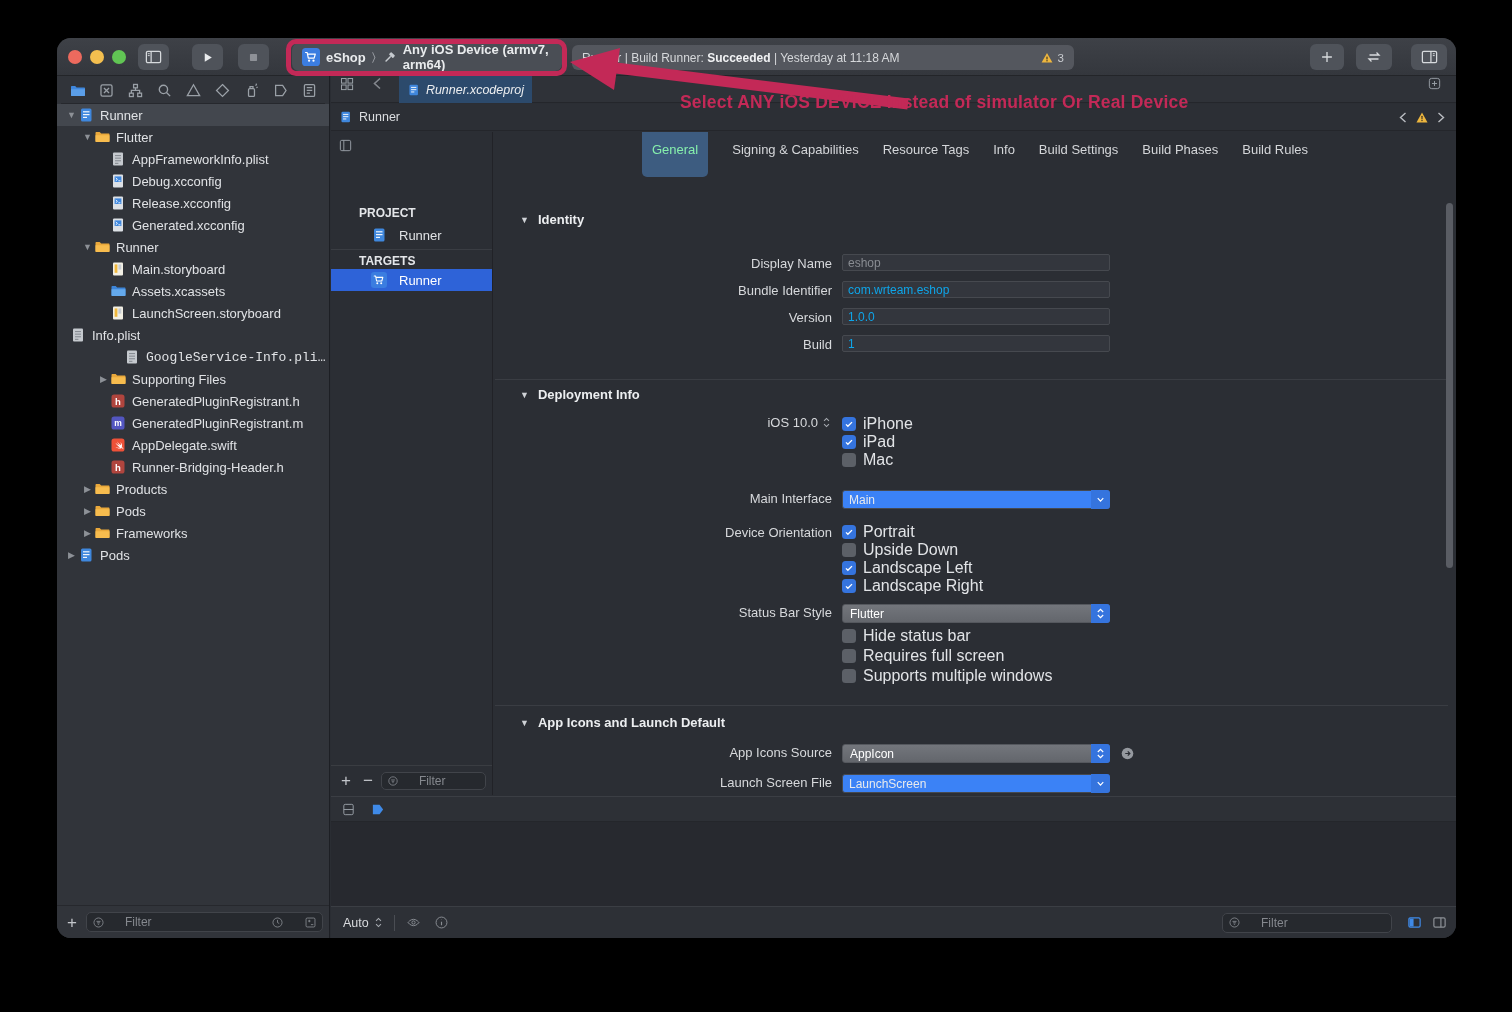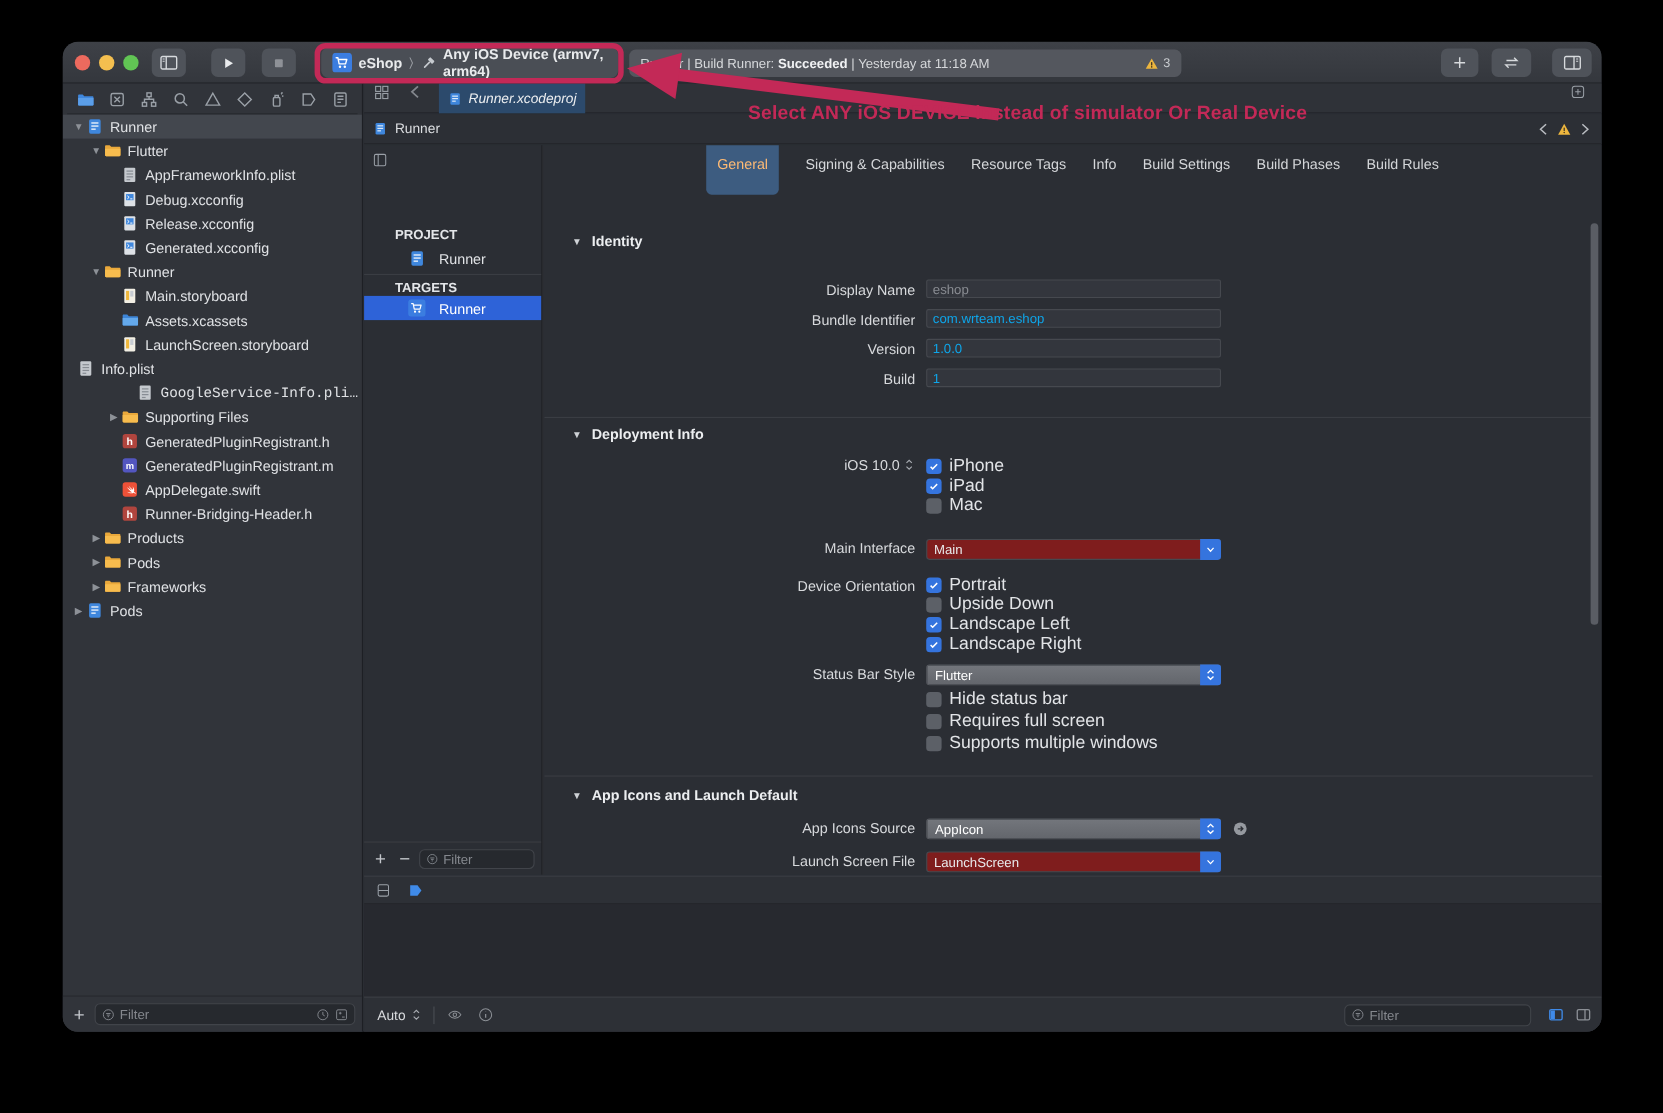--- a/index.html
+++ b/index.html
@@ -21,44 +21,44 @@
 .nav-ic{width:20px;height:20px;display:flex;align-items:center;justify-content:center;color:#9aa0a7}
 .nav-ic.active{color:#4a9bf5}
 #file-tree{position:absolute;left:0;top:28px;right:0;bottom:33px;overflow:hidden}
 .trow{height:22px;display:flex;align-items:center;font-size:13px;color:#e0e2e5;white-space:nowrap}
 .trow.sel{background:#43474e}
 .disc{width:13px;font-size:9px;color:#8d9197;text-align:center;flex:0 0 13px}
 .ficon{width:16px;height:16px;flex:0 0 16px;margin-right:6px}
 .tlabel{overflow:hidden;text-overflow:ellipsis}
 .filterbar{position:absolute;left:0;bottom:0;height:33px;width:100%;background:#31343a;border-top:1px solid #26282d;display:flex;align-items:center}
 .plusglyph{color:#c3c6cb;font-size:17px;line-height:1;padding:0 4px}
-.filter-field{position:relative;display:flex;align-items:center;background:#26292e;border:1px solid #41444a;border-radius:5px;height:20px;gap:4px;padding:0 5px;color:#85888e}
+.filter-field{position:relative;display:flex;align-items:center;background:#26292e;border:1px solid #41444a;border-radius:5px;height:20px;gap:20px;padding:0 5px;color:#85888e}
 .filter-field input{background:transparent;border:none;outline:none;color:#d6d8db;font-size:12px;width:100%}
 .filter-field input::placeholder{color:#85888e}
 
 #editor{position:absolute;left:274px;top:38px;right:0;bottom:0;background:#2b2e34}
 #tabbar{position:absolute;left:0;top:0;right:0;height:27px;background:#2f3238;border-bottom:1px solid #24262b;display:flex;align-items:flex-start}
 #tab{position:absolute;left:68px;top:0;width:133px;height:27px;background:#2c4a6c;display:flex;align-items:center;justify-content:center;gap:6px;color:#eceef0;font-size:12.5px;font-style:italic}
 #jumpbar{position:absolute;left:0;top:28px;right:0;height:27px;background:#2c2f35;border-bottom:1px solid #24262b;display:flex;align-items:center;font-size:12.5px;color:#dcdee1}
 
 #panel{position:absolute;left:0;top:56px;width:162px;bottom:143px;background:#2b2e34;border-right:1px solid #212227}
 .panel-h{position:absolute;left:28px;font-size:12px;font-weight:bold;color:#e4e6e9}
 .panel-row{position:absolute;left:0;width:100%;height:22px;display:flex;align-items:center;gap:6px;padding-left:40px;font-size:13px;color:#e0e2e5}
 .panel-row.sel{background:#2e63d8;color:#fff}
 #panel-filter{position:absolute;left:0;bottom:0;height:30px;width:100%;border-top:1px solid #3a3d42;display:flex;align-items:center;padding:0 6px;gap:4px}
 
 #settings{position:absolute;left:163px;top:56px;right:0;bottom:143px;background:#2b2e34;overflow:hidden}
 #settings-tabs{position:absolute;left:0;top:6px;right:0;height:22px;display:flex;align-items:center;justify-content:center;gap:24px;font-size:13px;color:#d4d6d9}
-.stab.active{background:#3d5c80;color:#fdba74;border-radius:5px;padding:20px 10px}
+.stab.active{background:#3d5c80;color:#86efac;border-radius:5px;padding:20px 10px}
 .sec-h{position:absolute;display:flex;align-items:center;gap:9px;font-size:13px;font-weight:bold;color:#eceef0}
 .sec-h .tri{font-size:9px;color:#cfd2d6}
 .flabel{position:absolute;left:0;width:338px;text-align:right;font-size:13px;color:#d7d9dc;display:flex;justify-content:flex-end;align-items:center;gap:3px}
 .tfield{position:absolute;left:348px;width:268px;height:17px;background:#33363d;border:1px solid #46494f;border-radius:2px;color:#0ea5e9;font-size:12px;padding:0 5px;outline:none}
 .tfield.muted{color:#898c92}
-.combo{position:absolute;left:348px;width:268px;height:19px;background:#7f1d1d;border:1px solid #46494f;border-radius:3px;color:#e8eaec;font-size:12px;display:flex;align-items:center;padding-left:6px}
+.combo{position:absolute;left:348px;width:268px;height:19px;background:#3b82f6;border:1px solid #46494f;border-radius:3px;color:#e8eaec;font-size:12px;display:flex;align-items:center;padding-left:6px}
 .cap{position:absolute;right:-1px;top:-1px;width:19px;height:19px;background:#3574de;border-radius:0 3px 3px 0;display:flex;align-items:center;justify-content:center}
 .popup{position:absolute;left:348px;width:268px;height:19px;background:linear-gradient(#73767c,#63666c);border:1px solid #55585e;border-radius:3px;color:#fff;font-size:12px;display:flex;align-items:center;padding-left:7px}
 .checkrow{position:absolute;left:348px;display:flex;align-items:center;gap:7px;height:15px}
 .cbox{width:14px;height:14px;border-radius:3.5px;background:#5c6067;display:flex;align-items:center;justify-content:center}
 .cbox.on{background:#3574de}
 .clabel{font-size:16px;color:#e2e4e7}
 .divline{position:absolute;left:1px;right:8px;height:1px;background:#3a3d43}
 #scroll-thumb{position:absolute;right:3px;top:71px;width:7px;height:365px;border-radius:3.5px;background:#5a5d64}
 
 #debugbar{position:absolute;left:0;right:0;bottom:116px;height:26px;background:#2d3036;border-top:1px solid #3b3e44;border-bottom:1px solid #24262b;display:flex;align-items:center;gap:14px;padding-left:10px}

